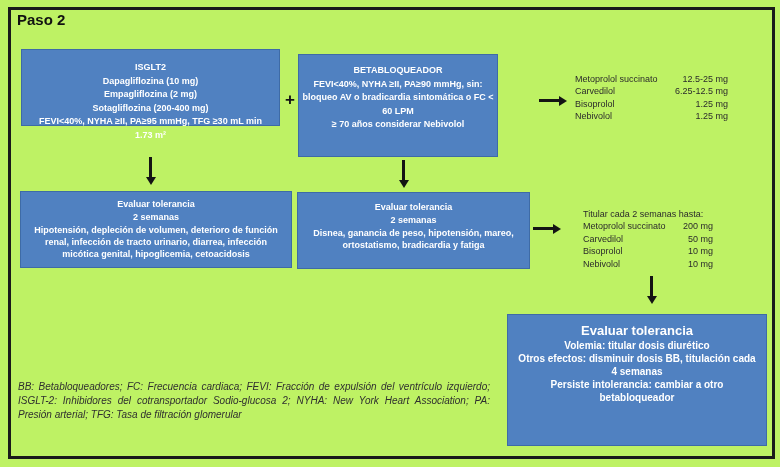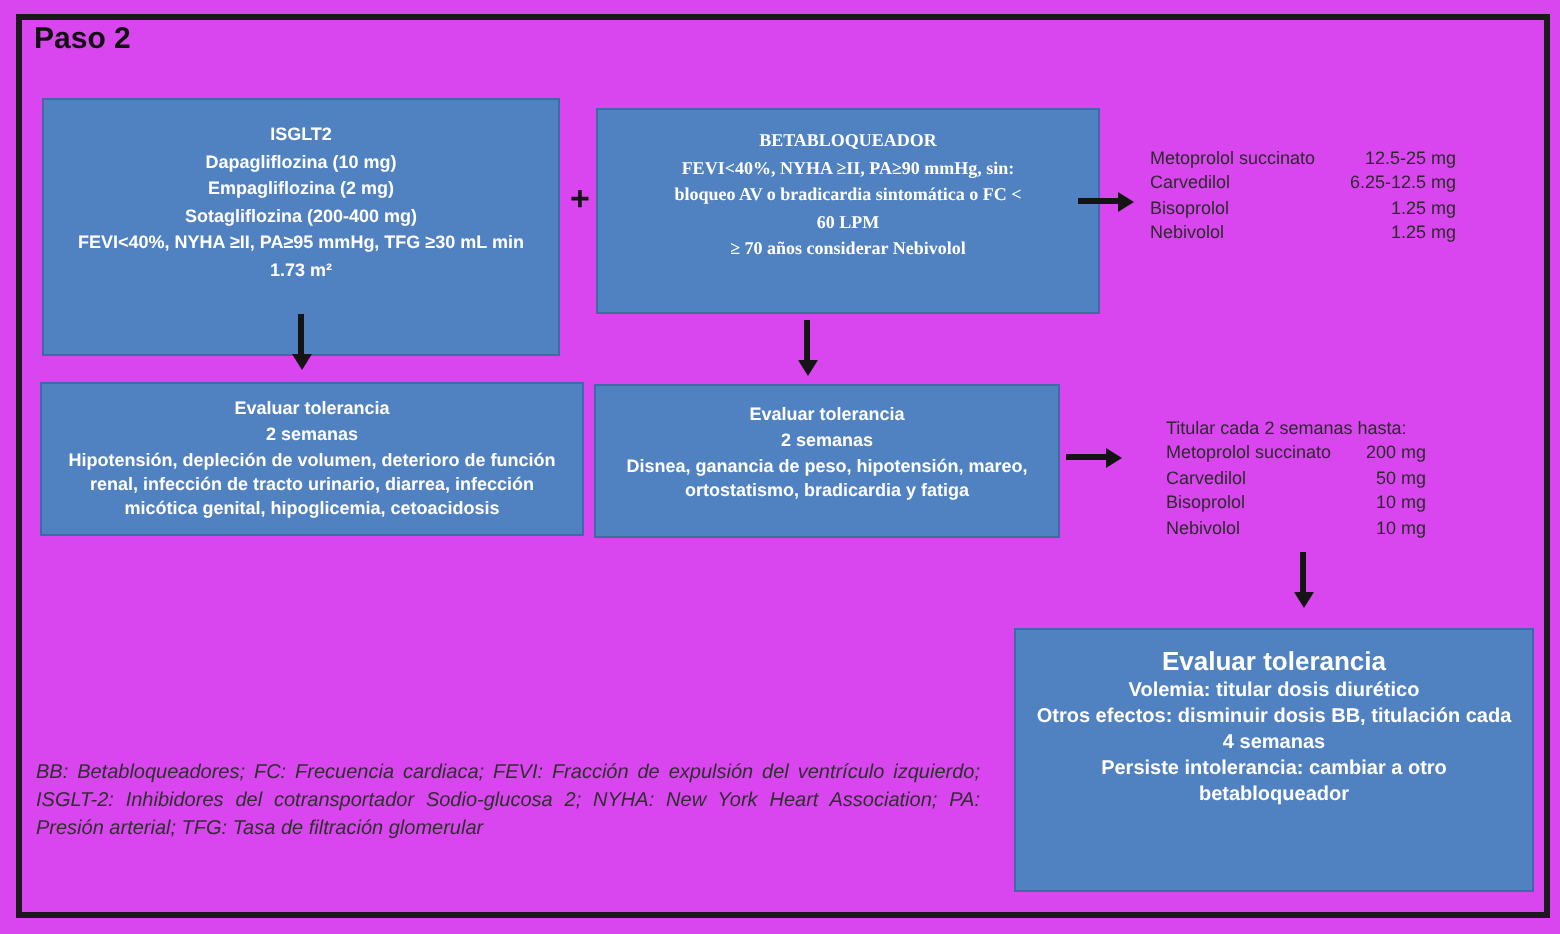--- a/index.html
+++ b/index.html
@@ -5,41 +5,41 @@
   :root{
     --box-fill:#5081c1;
     --box-border:#3e6ba6;
     --box-text:#ffffff;
     --frame-border:#1a1a1a;
     --arrow:#141414;
     --list-text:#2b2b2b;
   }
   *{margin:0;padding:0;box-sizing:border-box;}
   body{font-family:"Liberation Sans",sans-serif;background:#ffffff;}
-  .page{position:relative;width:780px;height:467px;background:#d946ef;overflow:hidden;}
+  .page{position:relative;width:780px;height:467px;background:#bef264;overflow:hidden;}
   .frame{position:absolute;left:8px;top:7px;width:767px;height:452px;border:3px solid var(--frame-border);background:transparent;}
   .title{position:absolute;left:17px;top:11px;font-size:15px;font-weight:bold;color:#111;}
   .bluebox{position:absolute;background:var(--box-fill);border:1.5px solid var(--box-border);color:var(--box-text);font-weight:bold;text-align:center;}
   .bl{font-size:9px;line-height:13.5px;}
   .bt{font-size:9px;line-height:13px;}
   .bb-body{font-size:9px;line-height:12px;padding:0 8px;}
   .plus{position:absolute;left:281px;top:90px;width:18px;text-align:center;font-size:17px;font-weight:bold;color:#141414;}
   
   .arr-v{position:absolute;width:3px;background:var(--arrow);}
   .arr-v::after{content:'';position:absolute;top:100%;left:50%;transform:translateX(-50%);
     border-left:5px solid transparent;border-right:5px solid transparent;border-top:8px solid var(--arrow);}
   .arr-h{position:absolute;height:3px;background:var(--arrow);}
   .arr-h::after{content:'';position:absolute;left:100%;top:50%;transform:translateY(-50%);
     border-top:5px solid transparent;border-bottom:5px solid transparent;border-left:8px solid var(--arrow);}
   
   .doselist{position:absolute;color:var(--list-text);font-size:9px;}
   .doserow{display:flex;justify-content:space-between;line-height:12.4px;text-align:right;}
   .dosehead{line-height:12.4px;white-space:nowrap;}
-  #box-isglt2{left:21px;top:49px;width:259px;height:129px;padding-top:11px;}
-  #box-bb{left:298px;top:54px;width:252px;height:103px;padding-top:9px;font-family:Liberation Serif, serif;}
+  #box-isglt2{left:21px;top:49px;width:259px;height:77px;padding-top:11px;}
+  #box-bb{left:298px;top:54px;width:200px;height:103px;padding-top:9px;}
   #box-tol1{left:20px;top:191px;width:272px;height:77px;padding-top:6px;}
   #box-tol2{left:297px;top:192px;width:233px;height:77px;padding-top:8px;}
   #box-tol3{left:507px;top:314px;width:260px;height:132px;padding:7px 8px 0 8px;}
   #box-tol3 .big{font-size:13px;line-height:17px;}
   #box-tol3 .bb-body{font-size:10px;line-height:13px;padding:0 2px;}
   #arrow-d1{left:149px;top:157px;height:20px;}
   #arrow-d2{left:402px;top:160px;height:20px;}
   #arrow-d3{left:650px;top:276px;height:20px;}
   #arrow-r1{left:539px;top:99px;width:20px;}
   #arrow-r2{left:533px;top:227px;width:20px;}

